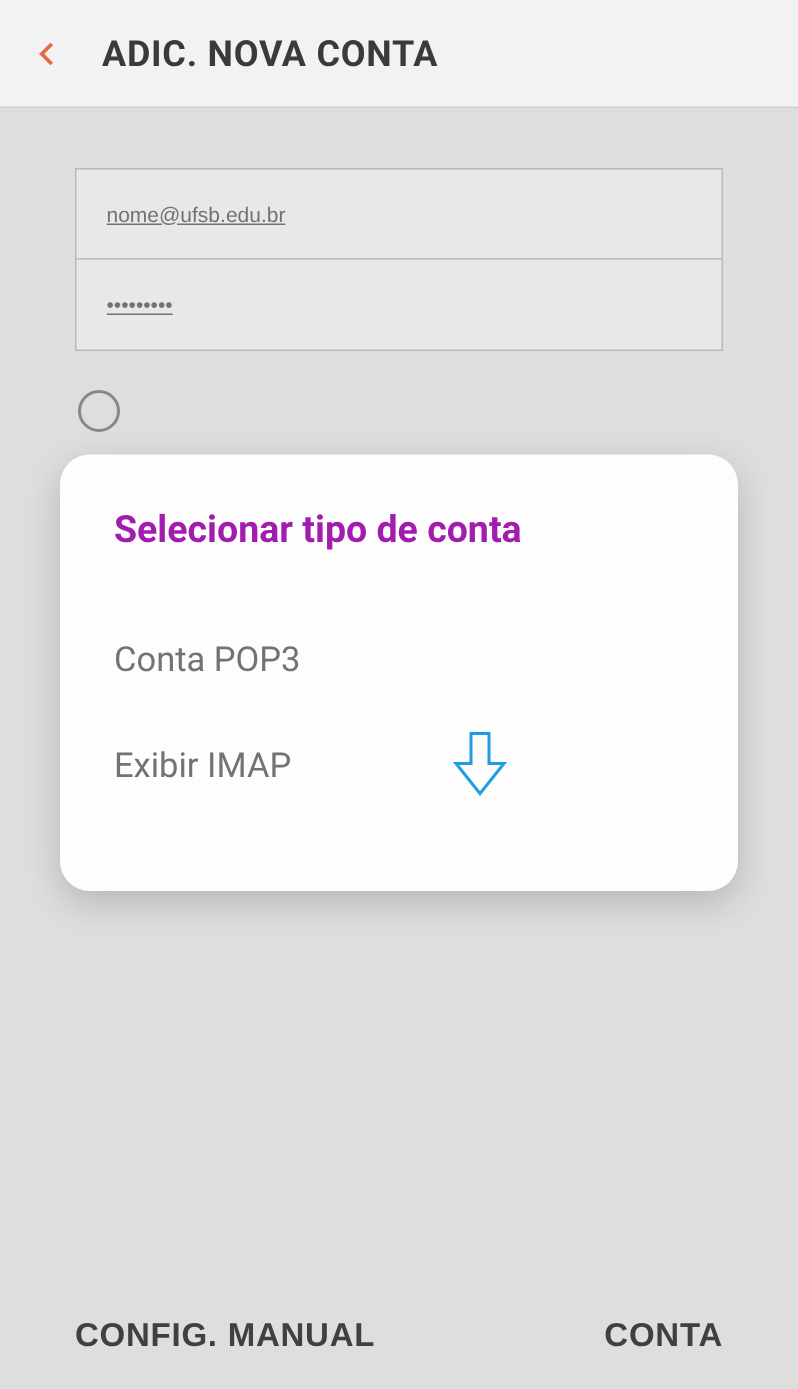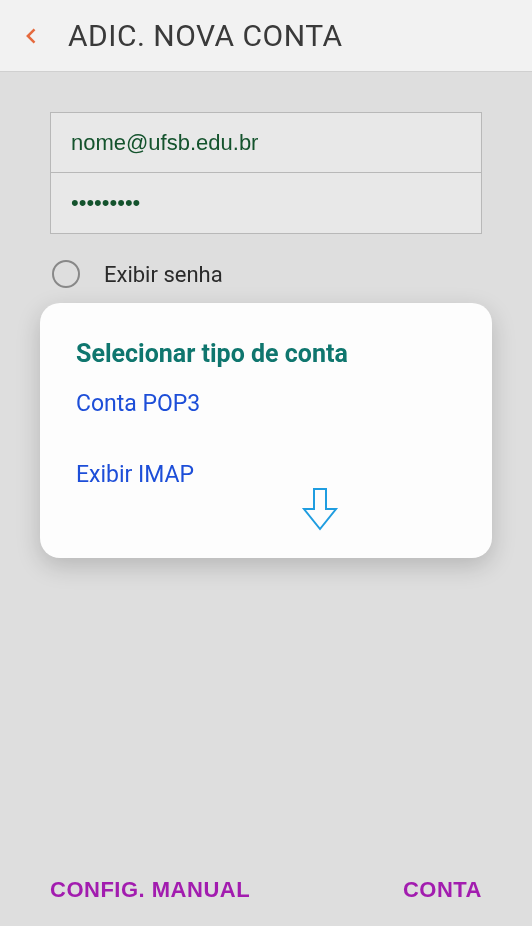--- a/index.html
+++ b/index.html
@@ -30,41 +30,42 @@
       display: flex;
       align-items: center;
       justify-content: center;
     }
     .back-icon svg {
       stroke: #e56a3e;
       stroke-width: 3;
       fill: none;
     }
     .header-title {
-      font-size: 30px;
-      font-weight: 400;
+      font-size: 24px;
+      font-weight: 700;
       color: #3a3a3a;
       letter-spacing: 0.5px;
     }
     .form-area {
       padding: 40px 50px 0 50px;
     }
     .input-group {
       border: 1px solid #b8b8b8;
       background: #e8e8e8;
     }
     .text-input {
       width: 100%;
       height: 60px;
       border: none;
       background: transparent;
       padding: 0 20px;
-      font-size: 22px;
-      color: #14532d;
+      font-size: 14px;
+      color: #737373;
       outline: none;
+      text-decoration: underline;
     }
     .text-input:first-child {
       border-bottom: 1px solid #b8b8b8;
     }
     .show-pw-row {
       display: flex;
       align-items: center;
       margin-top: 26px;
       padding-left: 2px;
     }
@@ -85,25 +86,26 @@
       right: 40px;
       top: 303px;
       background: #fdfdfd;
       border-radius: 20px;
       box-shadow: 0 8px 24px rgba(0,0,0,0.18);
       padding: 36px 36px 48px 36px;
     }
     .dialog-title {
       font-size: 25px;
       font-weight: 700;
-      color: #0f766e;
+      color: #a21caf;
+      margin-bottom: 36px;
     }
     .dialog-option {
       font-size: 23px;
-      color: #1d4ed8;
+      color: #737373;
       padding: 22px 0;
     }
     .arrow-icon {
       position: absolute;
       left: 260px;
       top: 182px;
       width: 40px;
       height: 48px;
     }
     .bottom-bar {
@@ -113,21 +115,21 @@
       right: 0;
       height: 72px;
       display: flex;
       align-items: center;
       justify-content: space-between;
       padding: 0 50px;
     }
     .bottom-btn {
       font-size: 22px;
       font-weight: 700;
-      color: #a21caf;
+      color: #404040;
       letter-spacing: 0.5px;
       background: none;
       border: none;
     }
   </style>
 </head>
 <body>
 
 <div class="header">
   <div class="back-icon">
@@ -138,21 +140,20 @@
   <div class="header-title">ADIC. NOVA CONTA</div>
 </div>
 
 <div class="form-area">
   <div class="input-group">
     <input type="text" class="text-input" value="nome@ufsb.edu.br" style="">
     <input type="text" class="text-input" value="•••••••••" style="">
   </div>
   <div class="show-pw-row">
     <div class="radio"></div>
-    <div class="show-pw-label">Exibir senha</div>
   </div>
 </div>
 
 <div class="dialog">
   <div class="dialog-title">Selecionar tipo de conta</div>
   <div class="dialog-option">Conta POP3</div>
   <div class="dialog-option">Exibir IMAP</div>
   <div class="arrow-icon">
     <svg viewBox="0 0 40 48" width="40" height="48">
       <path d="M14 4 L26 4 L26 24 L36 24 L20 44 L4 24 L14 24 Z" fill="none" stroke="#1f9de0" stroke-width="2"></path>

